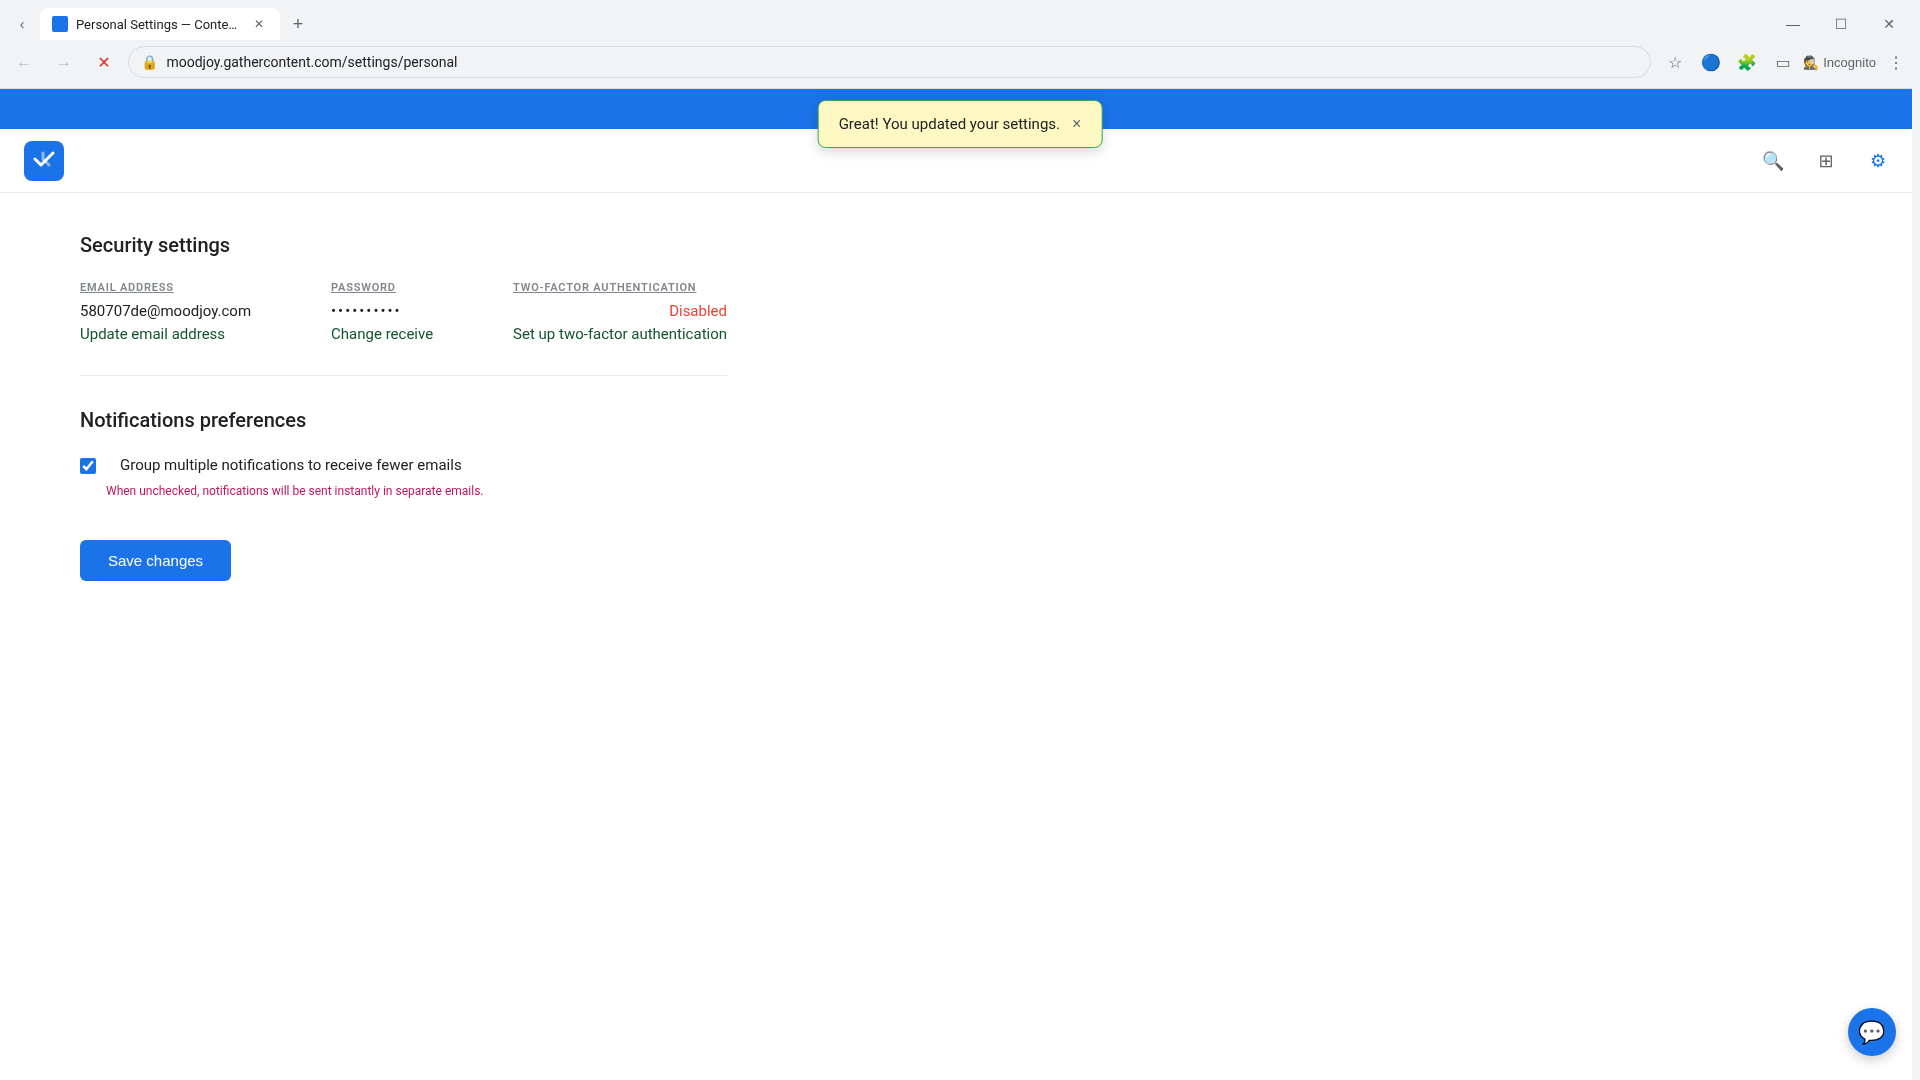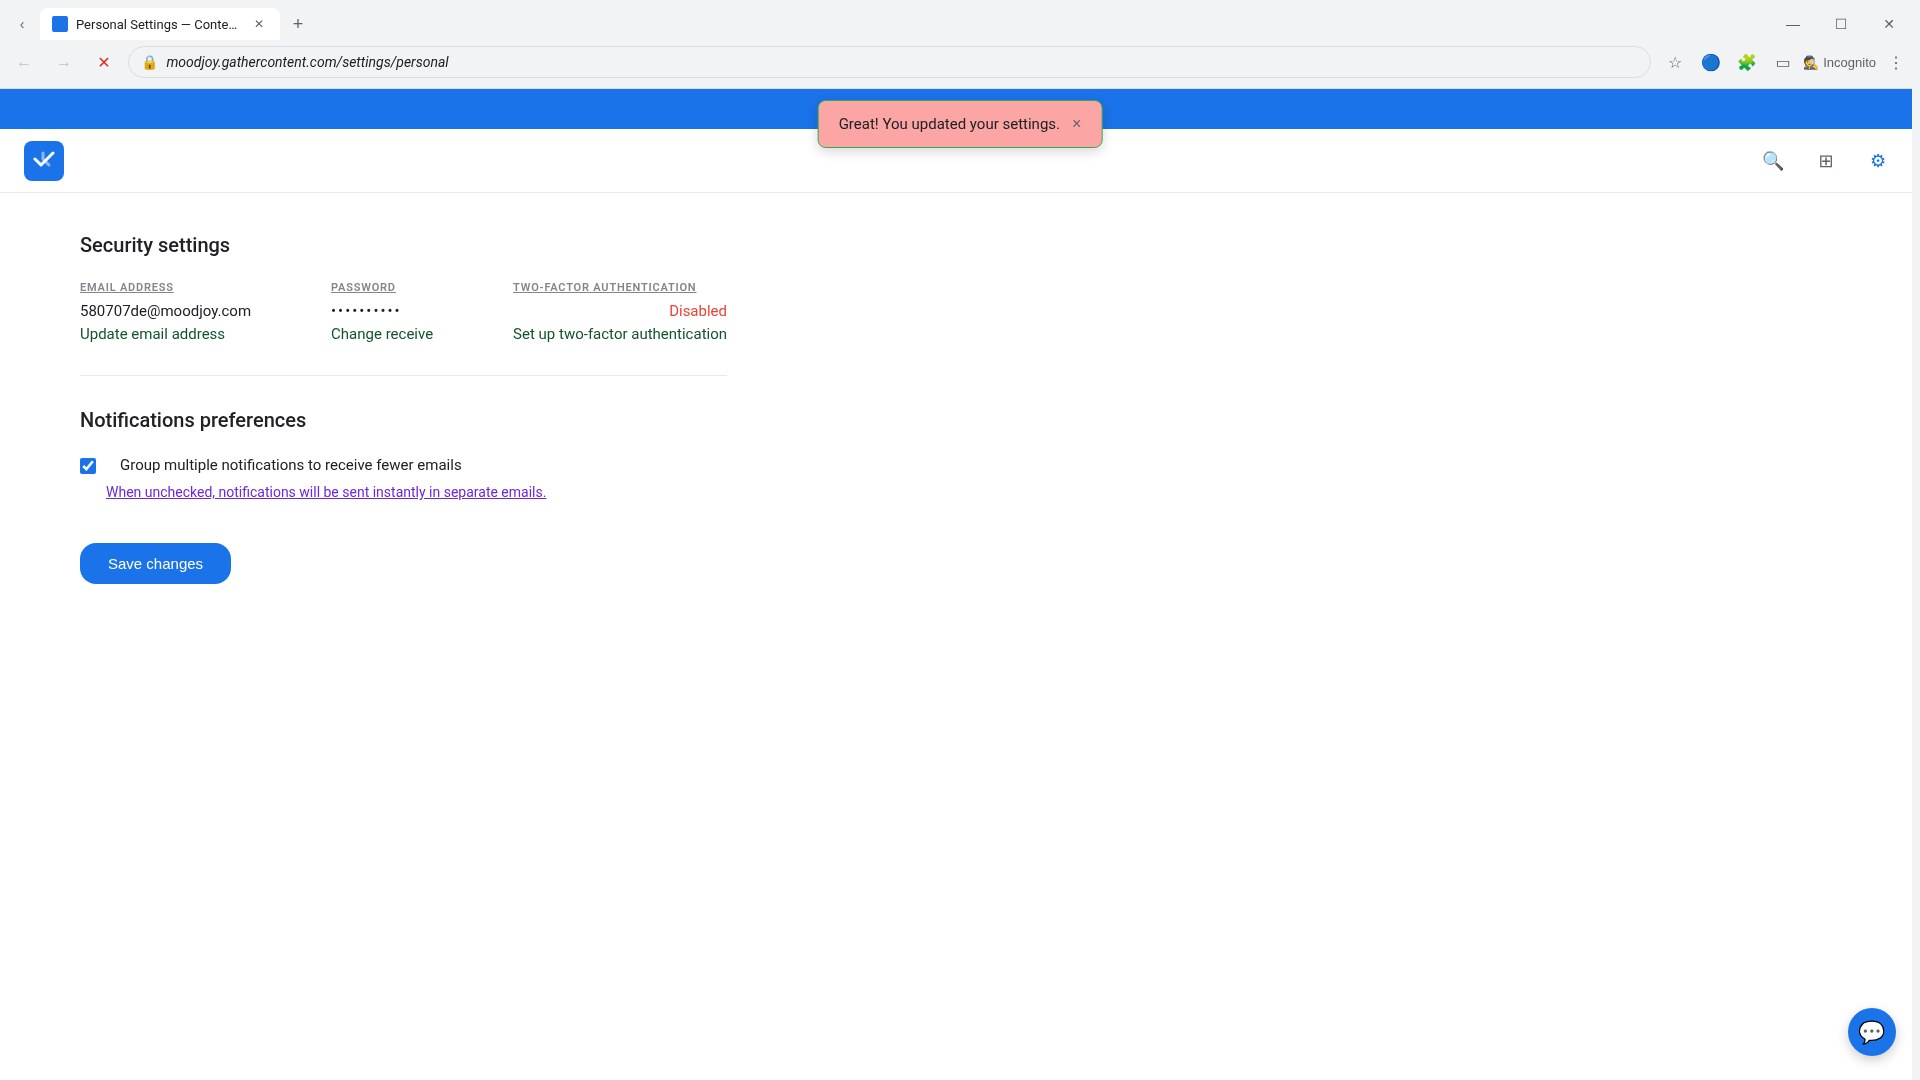--- a/index.html
+++ b/index.html
@@ -102,21 +102,21 @@
       border: 1px solid #dadce0;
       border-radius: 16px;
       background: #f1f3f4;
       display: flex; align-items: center;
       padding: 0 12px;
       gap: 8px;
       font-size: 14px;
       color: #202124;
     }
     .url-lock { color: #5f6368; font-size: 14px; }
-    .url-text { flex: 1; font-size: 14px; color: #202124; font-style: italic; }
+    .url-text { flex: 1; font-size: 14px; color: #202124; }
     .browser-actions {
       display: flex; align-items: center; gap: 4px;
     }
     .browser-action-btn {
       width: 32px; height: 32px;
       border-radius: 50%;
       border: none; background: transparent;
       cursor: pointer;
       display: flex; align-items: center; justify-content: center;
       color: #5f6368; font-size: 16px;
@@ -142,21 +142,21 @@
 
     
     .toast-wrapper {
       position: fixed;
       top: 100px;
       left: 50%;
       transform: translateX(-50%);
       z-index: 1000;
     }
     .toast {
-      background: #fca5a5;
+      background: #fef9c3;
       border: 1px solid #34a853;
       border-radius: 8px;
       padding: 14px 20px;
       display: flex; align-items: center; gap: 12px;
       box-shadow: 0 4px 12px rgba(0,0,0,0.15);
       font-size: 15px;
       color: #202124;
     }
     .toast-close {
       background: none; border: none; cursor: pointer;
@@ -249,33 +249,32 @@
       accent-color: #1a73e8;
       margin-top: 2px;
       flex-shrink: 0;
       cursor: pointer;
     }
     .checkbox-label {
       font-size: 15px;
       color: #202124;
     }
     .checkbox-description {
-      font-size: 14px;
-      color: #6d28d9;
+      font-size: 12px;
+      color: #be185d;
       padding-left: 26px;
       line-height: 1.5;
-      text-decoration: underline;
     }
 
     
     .save-btn {
       background: #1a73e8;
       color: #fff;
       border: none;
-      border-radius: 16px;
+      border-radius: 6px;
       padding: 12px 28px;
       font-size: 15px;
       font-weight: 500;
       cursor: pointer;
       margin-top: 24px;
     }
 
     
     .chat-bubble {
       position: fixed;

